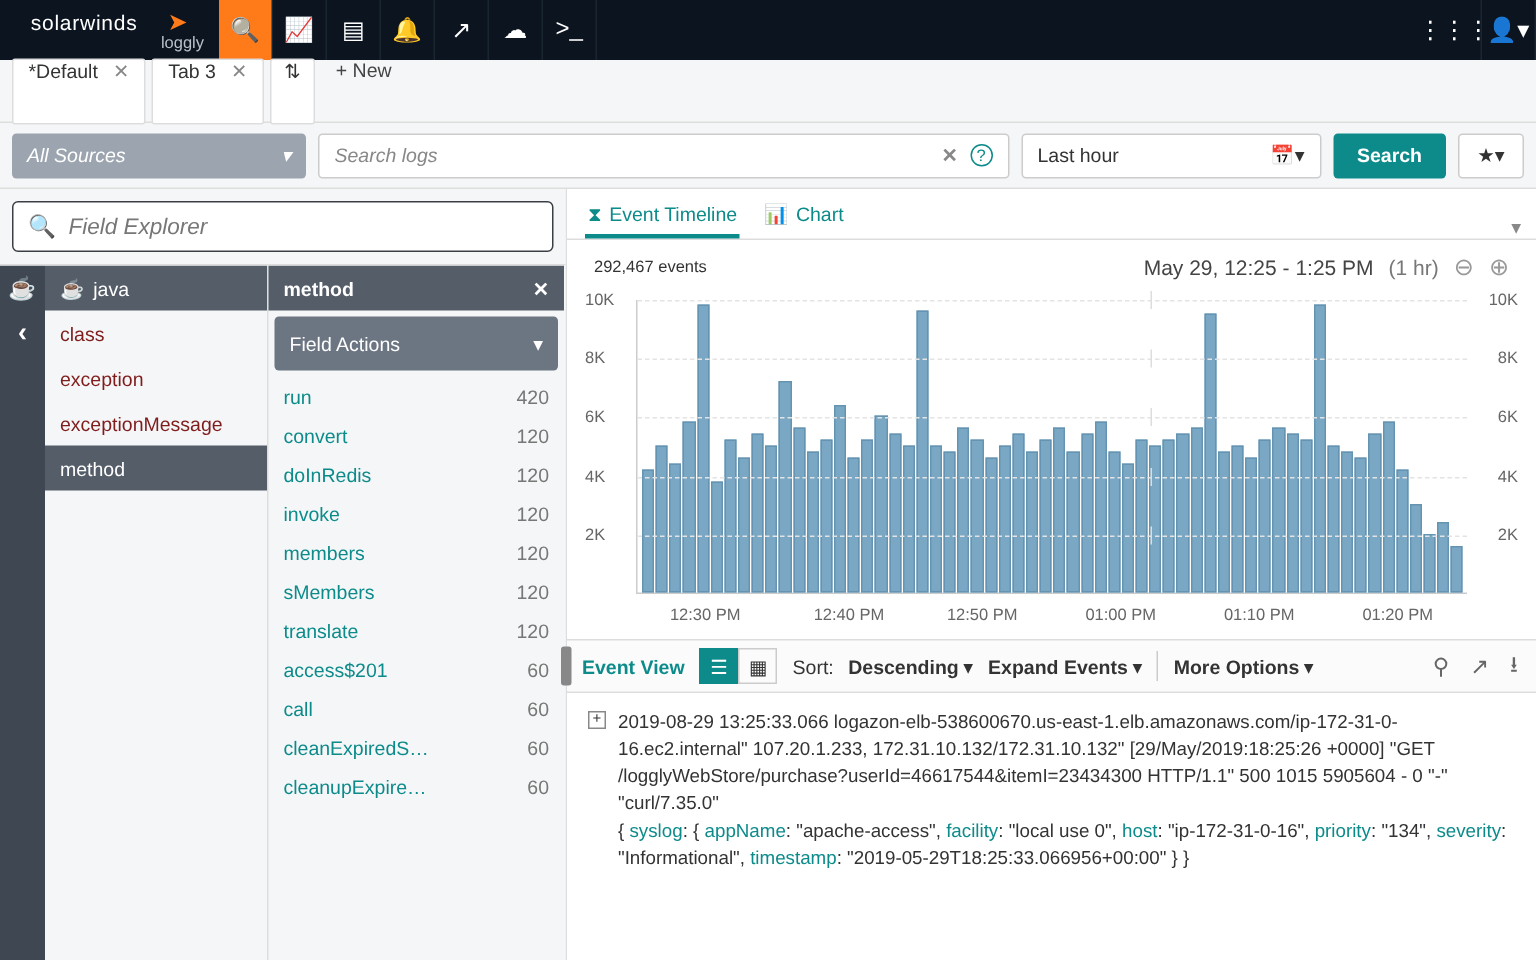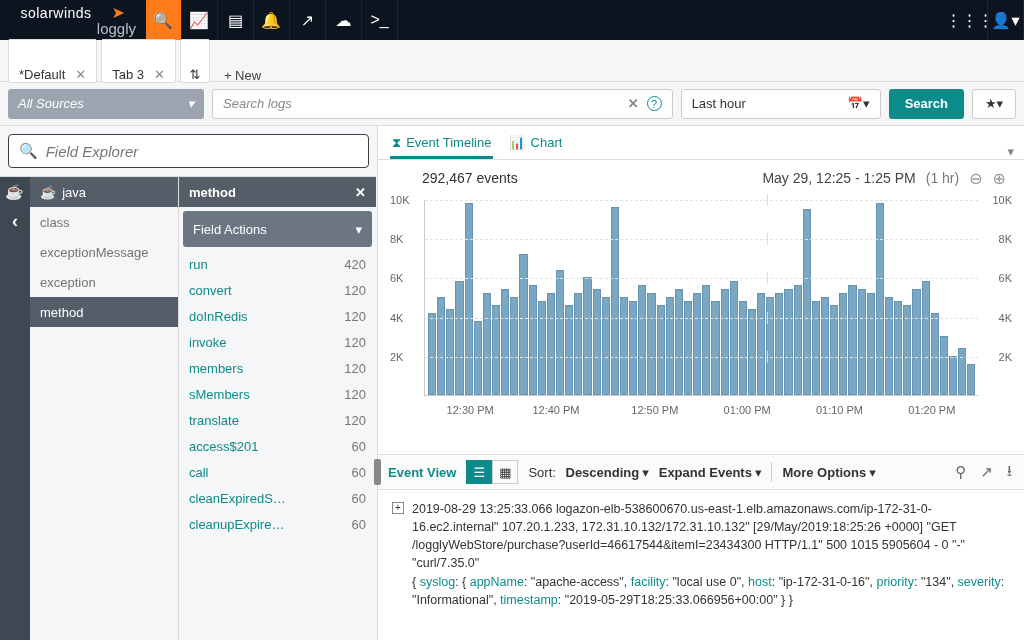--- a/index.html
+++ b/index.html
@@ -2,29 +2,29 @@
 <html><head>
 <meta charset="utf-8">
 <style>
 * { margin: 0; padding: 0; box-sizing: border-box; font-family: -apple-system, BlinkMacSystemFont, "Segoe UI", Arial, sans-serif; }
 body { width: 1024px; height: 640px; overflow: hidden; background: #fff; font-size: 13px; color: #333; }
 
 
 .topnav { height: 40px; background: #0c1420; display: flex; align-items: center; color: #fff; }
 .brand { width: 146px; display: flex; align-items: center; justify-content: center; flex-direction: column; padding: 0 10px; }
 .brand-main { font-size: 14px; font-weight: 400; letter-spacing: 0.5px; display:flex; align-items:center; gap:20px;}
-.brand-sub { font-size: 15px; color: #b8c0cc; align-self: flex-end; margin-top:-2px; }
+.brand-sub { font-size: 11px; color: #b8c0cc; align-self: flex-end; margin-top:-2px; }
 .topnav-item { width: 36px; height: 40px; display: flex; align-items: center; justify-content: center; cursor: pointer; border-right: 1px solid #1a2532; font-size:16px;}
 .topnav-item.active { background: #ff7b1a; }
 .topnav-spacer { flex: 1; }
 .brand-swoosh { color:#ff7b1a; font-size:16px; }
 
 
 .tabbar { height: 42px; background: #f5f6f7; border-bottom: 1px solid #ddd; display: flex; align-items: center; padding: 0 8px; gap: 4px; }
-.tab { height: 44px; display: flex; align-items: flex-end; padding: 0 10px; border: 1px solid #ddd; background: #fff; border-radius: 2px; gap: 10px; cursor:pointer;}
+.tab { height: 44px; display: flex; align-items: flex-start; padding: 0 10px; border: 1px solid #ddd; background: #fff; border-radius: 2px; gap: 10px; cursor:pointer;}
 .tab .close { color: #888; cursor: pointer; font-size:13px;}
 .tab.active { background: #fff; }
 .tab.icononly { width: 30px; justify-content:center; padding:0;}
 .tab.newtab { border: none; background:transparent; color:#444; font-weight:500;}
 
 
 .searchrow { height: 44px; background: #f5f6f7; border-bottom: 1px solid #ddd; display: flex; align-items: center; padding: 0 8px; gap: 8px; }
 .sources-dd { width: 196px; height: 30px; background: #9ba4af; color: #fff; border-radius: 3px; display: flex; align-items: center; padding: 0 10px; justify-content: space-between; font-style: italic; cursor:pointer;}
 .search-input { flex: 1; height: 30px; border: 1px solid #ccc; border-radius: 3px; padding: 0 10px; font-style: italic; color: #888; display:flex; align-items:center; justify-content:space-between; background:#fff;}
 .search-input .icons { display:flex; gap:8px; color:#888; font-style:normal;}
@@ -40,38 +40,38 @@
 
 .field-explorer { padding: 8px; border-bottom: 1px solid #ddd; background:#f5f6f7;}
 .field-explorer-input { width: 100%; height: 34px; border: 1px solid #3a3f45; border-radius: 4px; padding: 0 10px; display:flex; align-items:center; gap:8px; background:#fff; font-style:italic; color:#777; font-size:15px;}
 
 .explorer-body { flex:1; display:flex; overflow:hidden; background:#f5f6f7;}
 .col1 { width: 30px; background:#3f4752; color:#fff; display:flex; flex-direction:column; align-items:center; padding-top:6px; gap:10px;}
 .col2 { width: 148px; }
 .col3 { width: 198px; border-left:1px solid #ddd;}
 
 .cat-header { height: 30px; background: #555d68; color: #fff; display: flex; align-items: center; padding: 0 10px; font-weight:500; gap:6px;}
-.cat-item { height: 30px; display: flex; align-items: center; padding: 0 10px; color: #737373; cursor:pointer; font-size:13px;}
+.cat-item { height: 30px; display: flex; align-items: center; padding: 0 10px; color: #7f1d1d; cursor:pointer; font-size:13px;}
 .cat-item.selected { background: #555d68; color: #fff; }
 
 .method-header { height: 30px; background: #555d68; color: #fff; display: flex; align-items: center; padding: 0 10px; justify-content:space-between; font-weight:600;}
 .field-actions { height: 36px; background: #6c7582; color: #fff; display: flex; align-items: center; padding: 0 10px; justify-content:space-between; border-radius:3px; margin:4px; cursor:pointer;}
 .values-header { height: 30px; background: #8c95a0; color: #fff; display: flex; align-items: center; padding: 0 10px; justify-content:space-between; font-weight:500;}
 .value-row { height: 26px; display: flex; align-items: center; padding: 0 10px; justify-content:space-between; cursor:pointer;}
 .value-row .name { color: #0d8b8b; }
 .value-row .count { color: #777; }
 
 
 .chart-tabs { height: 34px; display: flex; align-items: flex-end; padding: 0 12px; gap: 14px; border-bottom:1px solid #ddd; position:relative;}
 .chart-tab { height: 30px; display: flex; align-items: center; gap: 5px; cursor:pointer; color:#0d8b8b; font-weight:500; padding:0 2px; border-bottom:3px solid transparent;}
 .chart-tab.active { border-bottom:3px solid #0d8b8b; }
 .chart-collapse { position:absolute; right:10px; color:#888; cursor:pointer;}
 
 .chart-header { height: 36px; display:flex; align-items:center; padding: 0 18px; justify-content:space-between;}
-.chart-header .evcount { font-size: 14px; color:#333;margin-left:26px;}
+.chart-header .evcount { font-size: 11px; color:#333;}
 .chart-header .range { display:flex; align-items:center; gap:10px; color:#444; font-size:14px;}
 .zoom-icon { color:#999; cursor:pointer; font-size:16px;}
 
 .chart-area { height: 230px; position:relative; padding: 0 40px 30px 40px;}
 .chart-plot { position:absolute; left:46px; right:46px; top:4px; bottom:30px; border-left:1px solid #ccc; border-bottom:1px solid #ccc;}
 .bars { position:absolute; inset:0 3px 0 3px; display:flex; align-items:flex-end; gap:1px;}
 .bar { flex:1; background:#7aa8c4; border:1px solid #6494b1;}
 .ylabel { position:absolute; font-size:11px; color:#666; }
 .ylabel.left { left:12px; transform:translateY(-50%);}
 .ylabel.right { right:12px; transform:translateY(-50%);}
@@ -166,22 +166,22 @@
         <span style="font-size:15px;">☕</span>
         <span style="font-size:18px; font-weight:bold;">‹</span>
       </div>
       <div class="col2">
         <div class="cat-header">
           <span>☕</span>
           <span>java</span>
         </div>
         <div id="cat-items">
             <div class="cat-item">class</div>
+            <div class="cat-item">exception</div>
             <div class="cat-item">exceptionMessage</div>
-            <div class="cat-item">exception</div>
             <div class="cat-item selected">method</div>
           </div>
       </div>
       <div class="col3" style="position:relative;">
         <div class="method-header">
           <span>method</span>
           <span>✕</span>
         </div>
         <div class="field-actions">
           <span>Field Actions</span>
@@ -335,29 +335,29 @@
           <div class="ylabel right" style="top: 43.2px;">8K</div>
           <div class="ylabel left" style="top: 82.4px;">6K</div>
           <div class="ylabel right" style="top: 82.4px;">6K</div>
           <div class="ylabel left" style="top: 121.6px;">4K</div>
           <div class="ylabel right" style="top: 121.6px;">4K</div>
           <div class="ylabel left" style="top: 160.8px;">2K</div>
           <div class="ylabel right" style="top: 160.8px;">2K</div>
         </div>
       <div id="xlabels">
           <div class="xlabel" style="left: 92.1667px;">12:30 PM</div>
-          <div class="xlabel" style="left: 178px;">12:40 PM</div>
+          <div class="xlabel" style="left: 188px;">12:40 PM</div>
           <div class="xlabel" style="left: 276.833px;">12:50 PM</div>
           <div class="xlabel" style="left: 369.167px;">01:00 PM</div>
           <div class="xlabel" style="left: 461.5px;">01:10 PM</div>
           <div class="xlabel" style="left: 553.833px;">01:20 PM</div>
         </div>
     </div>
 
-    <div class="ev-toolbar" style="position:relative;margin-top:28px;">
+    <div class="ev-toolbar" style="position:relative;">
       <span style="position:absolute; left:-4px; top:4px; width:7px; height:26px; background:#888; border-radius:2px;"></span>
       <span class="ev-label">Event View</span>
       <div class="view-toggle">
         <span class="active">☰</span>
         <span>▦</span>
       </div>
       <span class="ev-opt">
         <span>Sort:</span>&nbsp;<b>Descending</b><span>▾</span>
       </span>
       <span class="ev-opt">

